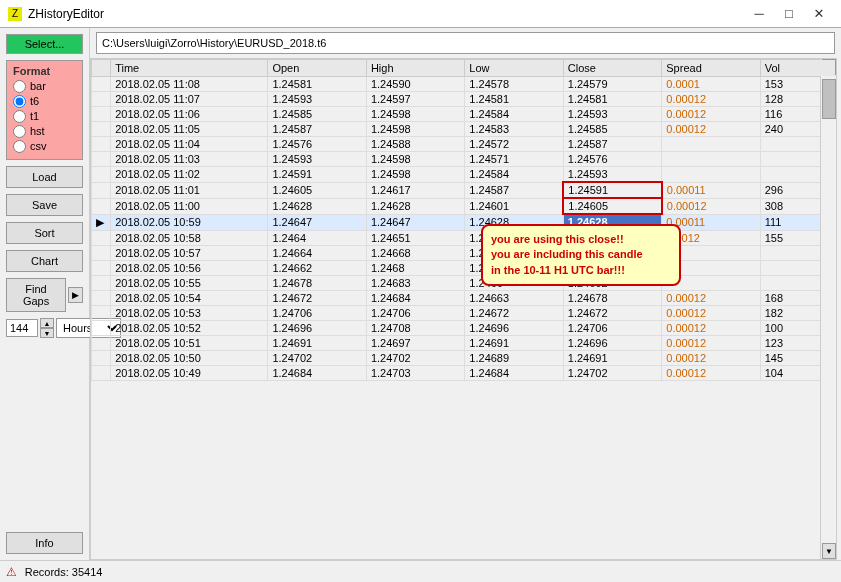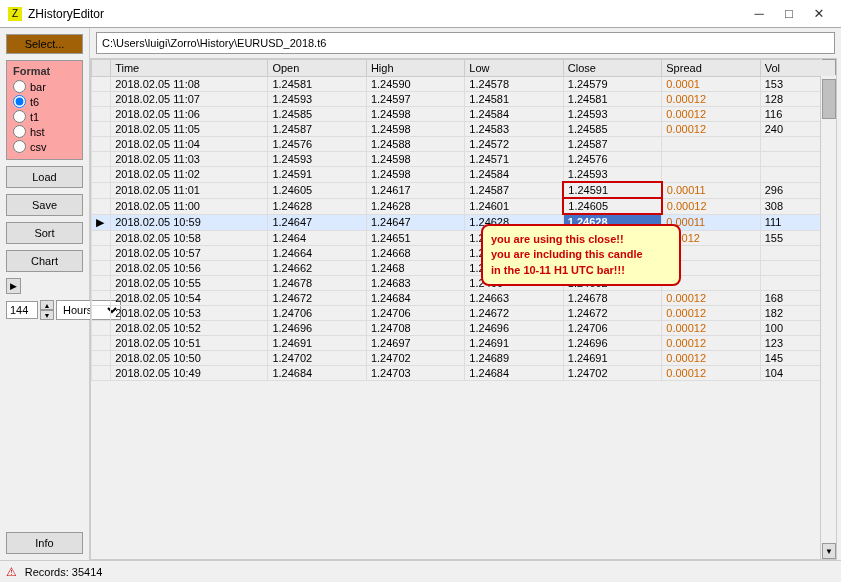--- a/index.html
+++ b/index.html
@@ -64,21 +64,21 @@
       width: 90px;
       background: #f0f0f0;
       padding: 6px 6px;
       display: flex;
       flex-direction: column;
       gap: 4px;
       border-right: 1px solid #ccc;
     }
 
     .select-btn {
-      background: #a16207;
+      background: #22c55e;
       border: 1px solid #999;
       padding: 3px 8px;
       cursor: pointer;
       font-size: 11px;
       width: 100%;
       text-align: center;
     }
 
     .format-group {
       border: 1px solid #999;
@@ -87,21 +87,20 @@
       margin-top: 2px;
     }
     .format-label {
       font-size: 11px;
       font-weight: bold;
       margin-bottom: 3px;
       color: #333;
     }
     .radio-item {
       display: flex;
-      align-items: center;
       gap: 4px;
       margin: 2px 0;
       font-size: 11px;
       cursor: pointer;
     }
     .radio-item input[type=radio] {
       margin: 0;
       cursor: pointer;
     }
 
@@ -382,20 +381,21 @@
         <span>csv</span>
       </label>
     </div>
 
     <button class="action-btn">Load</button>
     <button class="action-btn">Save</button>
     <button class="action-btn">Sort</button>
     <button class="action-btn">Chart</button>
 
     <div class="find-gaps-row">
+      <button class="find-gaps-btn">Find Gaps</button>
       <button class="arrow-btn">▶</button>
     </div>
 
     <div class="hours-row">
       <input type="text" class="number-input" value="144" style="">
       <div class="spinner">
         <button class="spin-btn">▲</button>
         <button class="spin-btn">▼</button>
       </div>
       <select class="hours-select">

